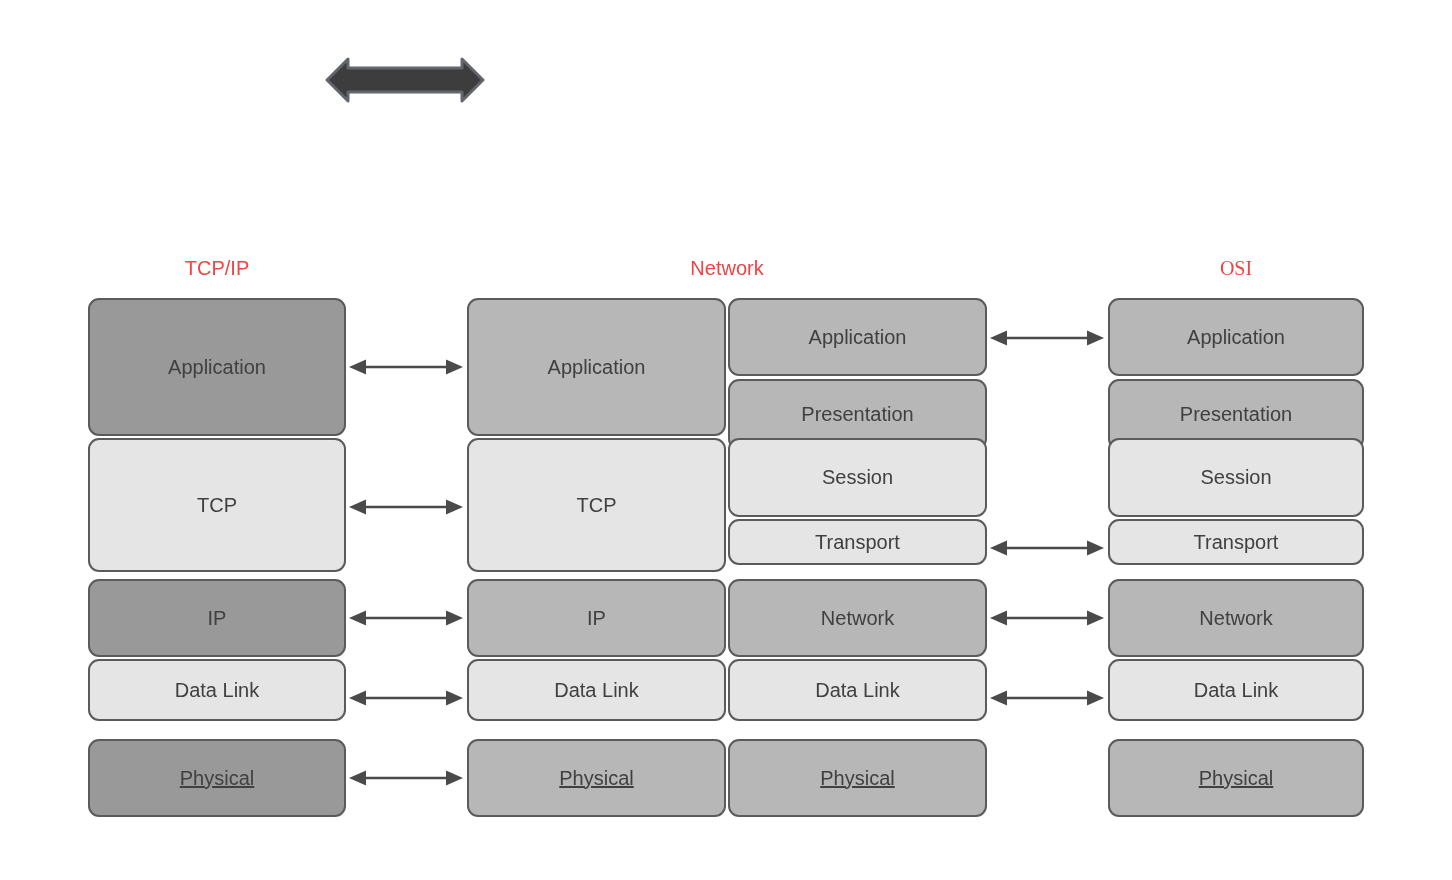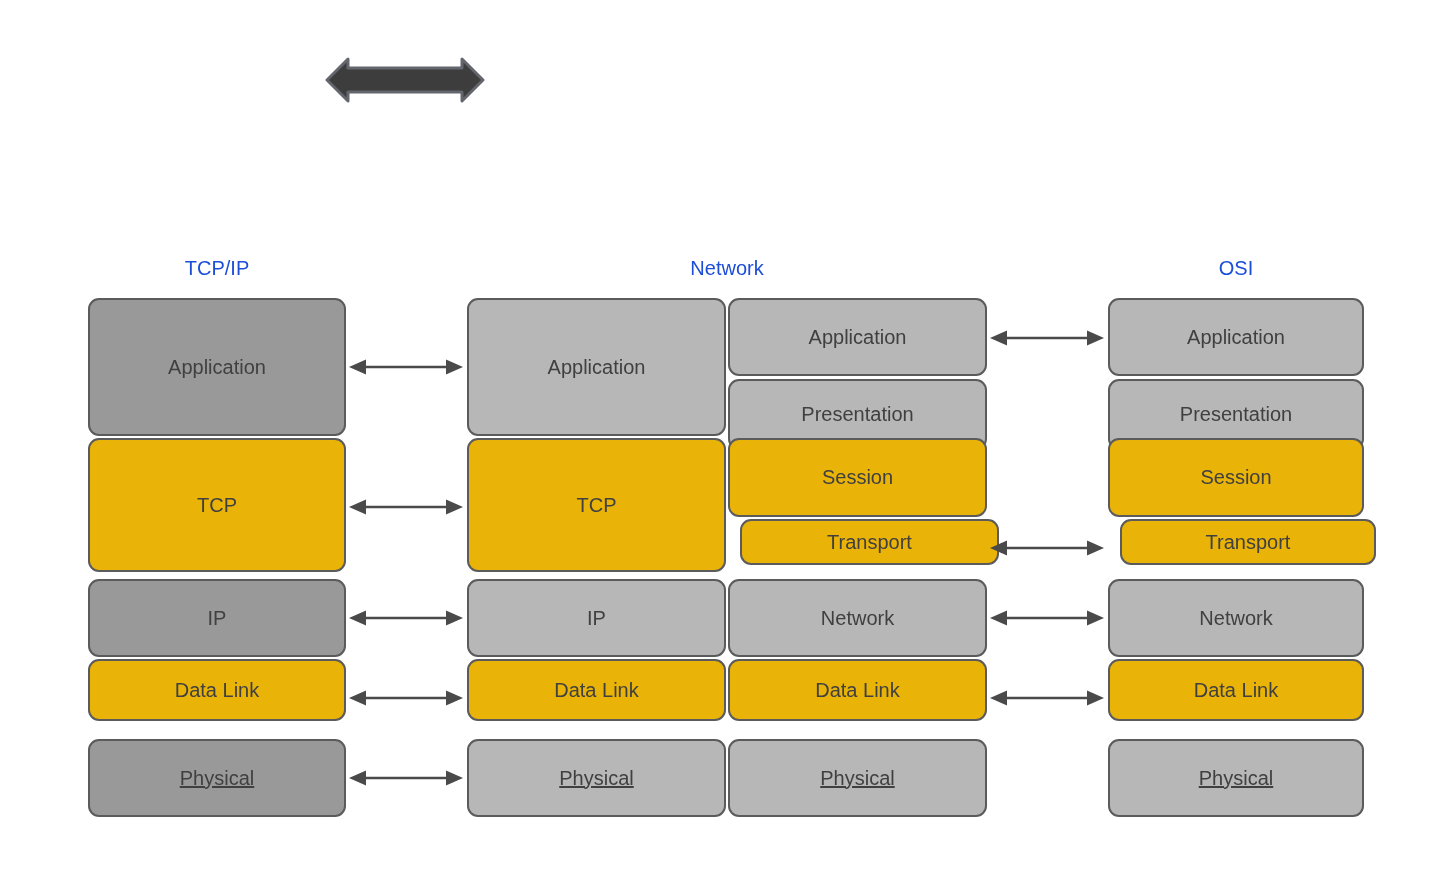--- a/index.html
+++ b/index.html
@@ -15,55 +15,55 @@
     background: #ffffff;
     overflow: hidden;
   }
   .col-title {
     position: absolute;
     top: 256px;
     height: 24px;
     line-height: 24px;
     text-align: center;
     font-size: 20px;
-    color: #1d4ed8;
+    color: #ef4444;
   }
   .box {
     position: absolute;
     box-sizing: border-box;
     border: 2px solid #5b5b5b;
     border-radius: 11px;
     display: flex;
     align-items: center;
     justify-content: center;
     font-size: 20px;
     color: #404040;
     text-align: center;
   }
   .dark  { background: #999999; }
   .light { background: #b7b7b7; }
-  .white { background: #eab308; }
+  .white { background: #e5e5e5; }
 
   
   .col-tcpip    { left: 88px;   width: 258px; }
   .col-gw-left  { left: 467px;  width: 259px; }
   .col-gw-right { left: 728px;  width: 259px; }
   .col-osi      { left: 1108px; width: 256px; }
 
   
   .r1 { top: 298px; height: 138px; }
   .r2 { top: 438px; height: 134px; }
   .r3 { top: 579px; height: 78px; }
   .r4 { top: 659px; height: 62px; }
   .r5 { top: 739px; height: 78px; text-decoration: underline; }
   
   .r1a { top: 298px; height: 78px; }
   .r1b { top: 379px; height: 71px; }
   .r2a { top: 438px; height: 79px; }
-  .r2b { top: 519px; height: 46px; margin-left: 12px; }
+  .r2b { top: 519px; height: 46px; }
 
   #arrow-layer {
     position: absolute;
     left: 0; top: 0;
     width: 1452px;
     height: 880px;
     pointer-events: none;
   }
   #top-icon {
     position: absolute;
@@ -77,21 +77,21 @@
 <body>
 
 <div id="canvas">
 
   <svg id="top-icon" viewBox="0 0 162 52">
     <polygon points="2,26 23,5 23,14 137,14 137,5 158,26 137,47 137,38 23,38 23,47" fill="#3d3d3d" stroke="#63676d" stroke-width="3" stroke-linejoin="round"></polygon>
   </svg>
 
   <div class="col-title" style="left:87px; width:260px;">TCP/IP</div>
   <div class="col-title" style="left:466px; width:522px;">Network</div>
-  <div class="col-title" style="left:1107px; width:258px;">OSI</div>
+  <div class="col-title" style="left:1107px; width:258px;font-family:Liberation Serif, serif;">OSI</div>
 
   <div class="box col-tcpip r1 dark">Application</div>
   <div class="box col-tcpip r2 white">TCP</div>
   <div class="box col-tcpip r3 dark">IP</div>
   <div class="box col-tcpip r4 white">Data Link</div>
   <div class="box col-tcpip r5 dark">Physical</div>
 
   <div class="box col-gw-left r1 light">Application</div>
   <div class="box col-gw-left r2 white">TCP</div>
   <div class="box col-gw-left r3 light">IP</div>

